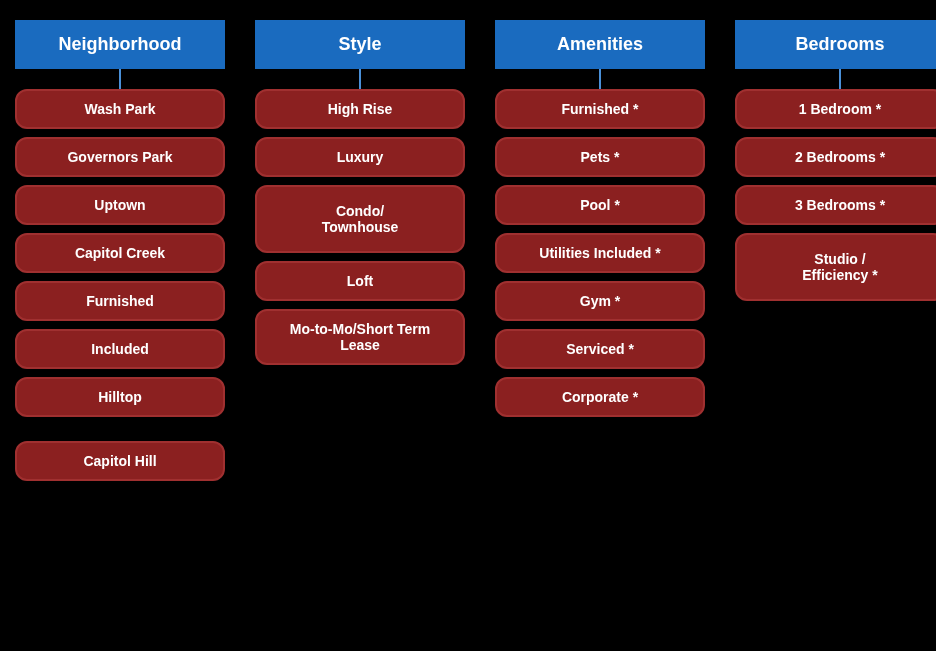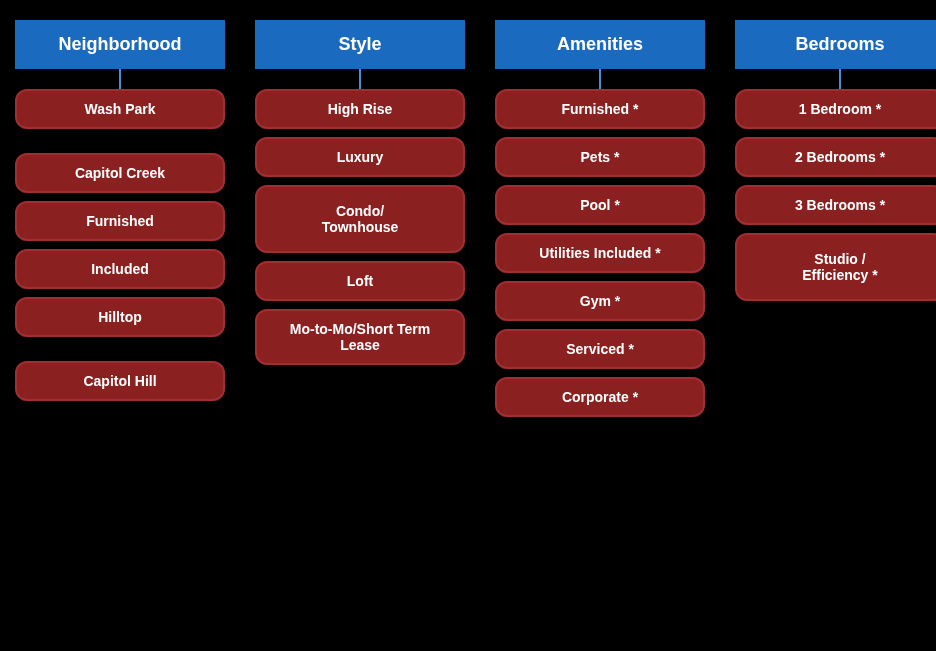--- a/index.html
+++ b/index.html
@@ -74,21 +74,23 @@
   </style>
 </head>
 <body>
 
 <div class="diagram">
 <div class="column">
       <div class="header-box">Neighborhood</div>
       <div class="header-connector"></div>
       <div class="item-box">Wash Park</div>
       <div class="item-gap"></div>
+      <div class="item-box">Governors Park</div>
       <div class="item-gap"></div>
+      <div class="item-box">Uptown</div>
       <div class="item-gap"></div>
       <div class="item-box">Capitol Creek</div>
       <div class="item-gap"></div>
       <div class="item-box">Furnished</div>
       <div class="item-gap"></div>
       <div class="item-box">Included</div>
       <div class="item-gap"></div>
       <div class="item-box">Hilltop</div>
       <div class="item-gap"></div>
       <div class="item-gap"></div>

